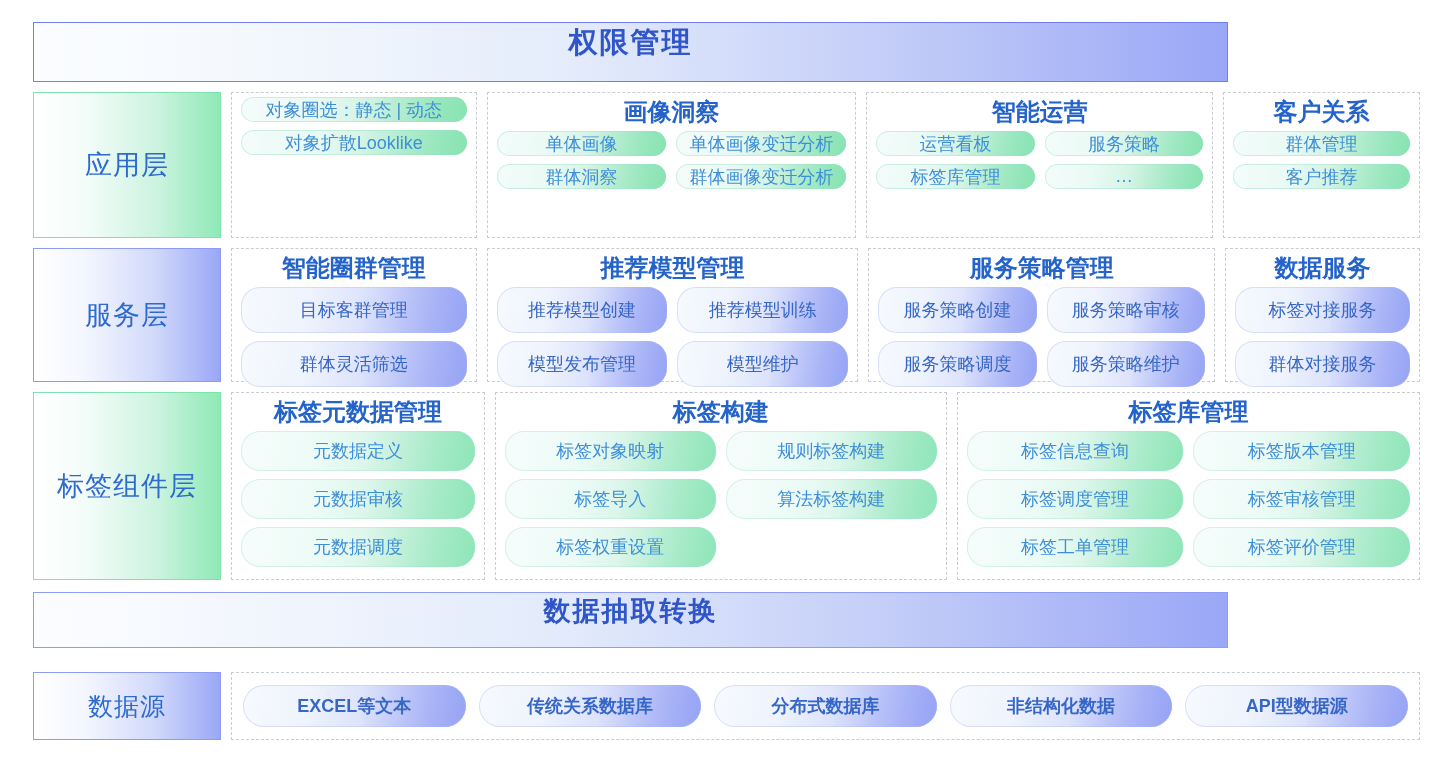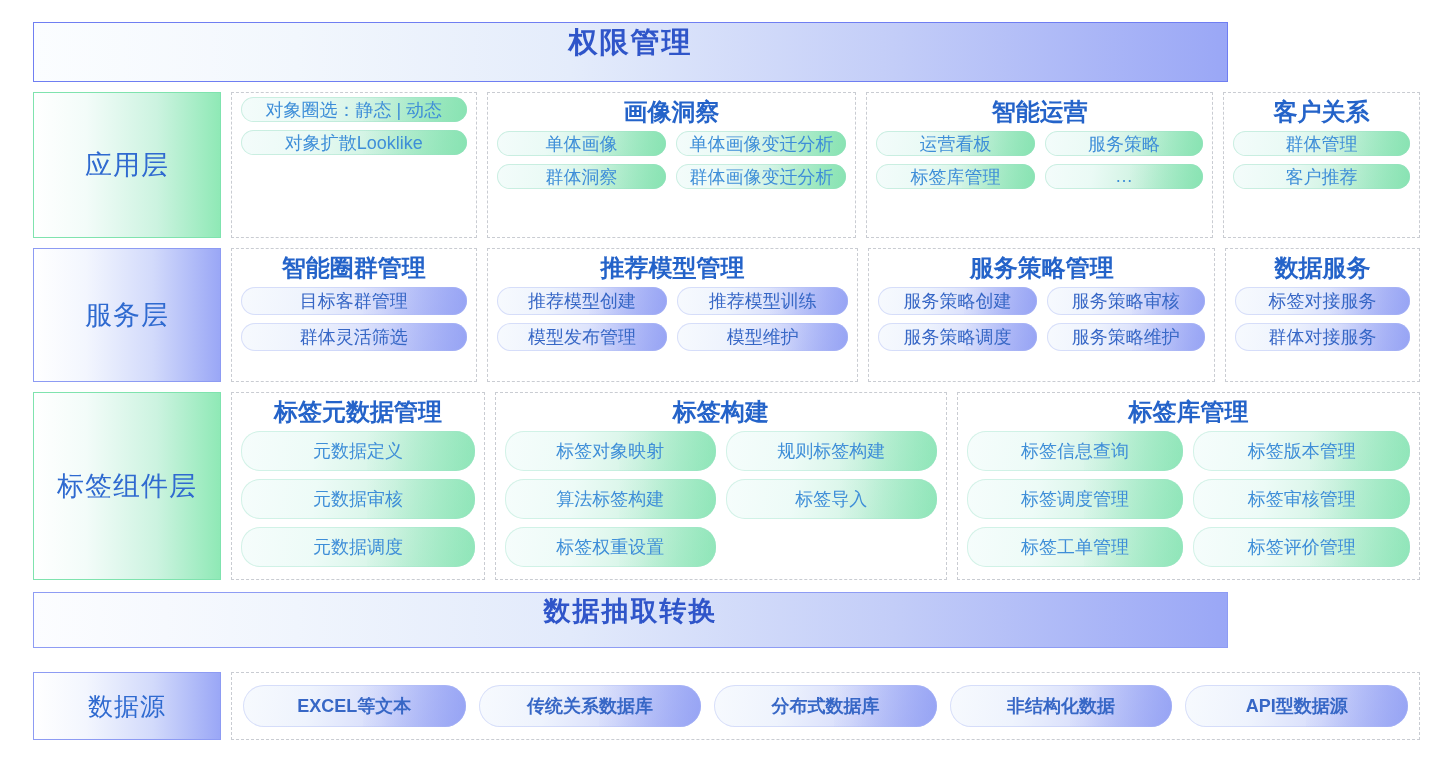--- a/index.html
+++ b/index.html
@@ -120,21 +120,21 @@
   
   .src-groups{flex:1;margin-left:10px;border:1px dashed #c9ccd2;background:#fff;
     display:flex;align-items:center;gap:13px;padding:0 11px;box-sizing:border-box;}
   .src-groups .pill{flex:1;height:42px;border-radius:21px;font-size:18px;font-weight:bold;}
   .src-groups .pill::after{border-radius:0 21px 21px 0;}
 
   
   .row-app .group-title{font-size:24px;}
   .row-app .pill{height:25px;font-size:18px;}
   .row-svc .group-title{font-size:24px;}
-  .row-svc .pill{height:28px;font-size:18px;}
+  .row-svc .pill{height:46px;font-size:18px;}
   .row-tag .group-title{font-size:24px;}
   .row-tag .pill{height:40px;font-size:18px;}
 
   
   .row-app .g1{flex:2.45;}
   .row-app .g2{flex:3.80;}
   .row-app .g3{flex:3.55;}
   .row-app .g4{flex:1.92;}
 
   .row-svc .g1{flex:2.45;}
@@ -316,24 +316,24 @@
       <div class="group g2">
         <div class="group-title">标签构建</div>
         <div class="pill-grid cols2">
           <div class="pill mint">
               <span>标签对象映射</span>
             </div>
           <div class="pill mint">
               <span>规则标签构建</span>
             </div>
           <div class="pill mint">
+              <span>标签导入</span>
+            </div>
+          <div class="pill mint">
               <span>算法标签构建</span>
-            </div>
-          <div class="pill mint">
-              <span>标签导入</span>
             </div>
           <div class="pill mint">
               <span>标签权重设置</span>
             </div>
         </div>
       </div>
 
       <div class="group g3">
         <div class="group-title">标签库管理</div>
         <div class="pill-grid cols2">

